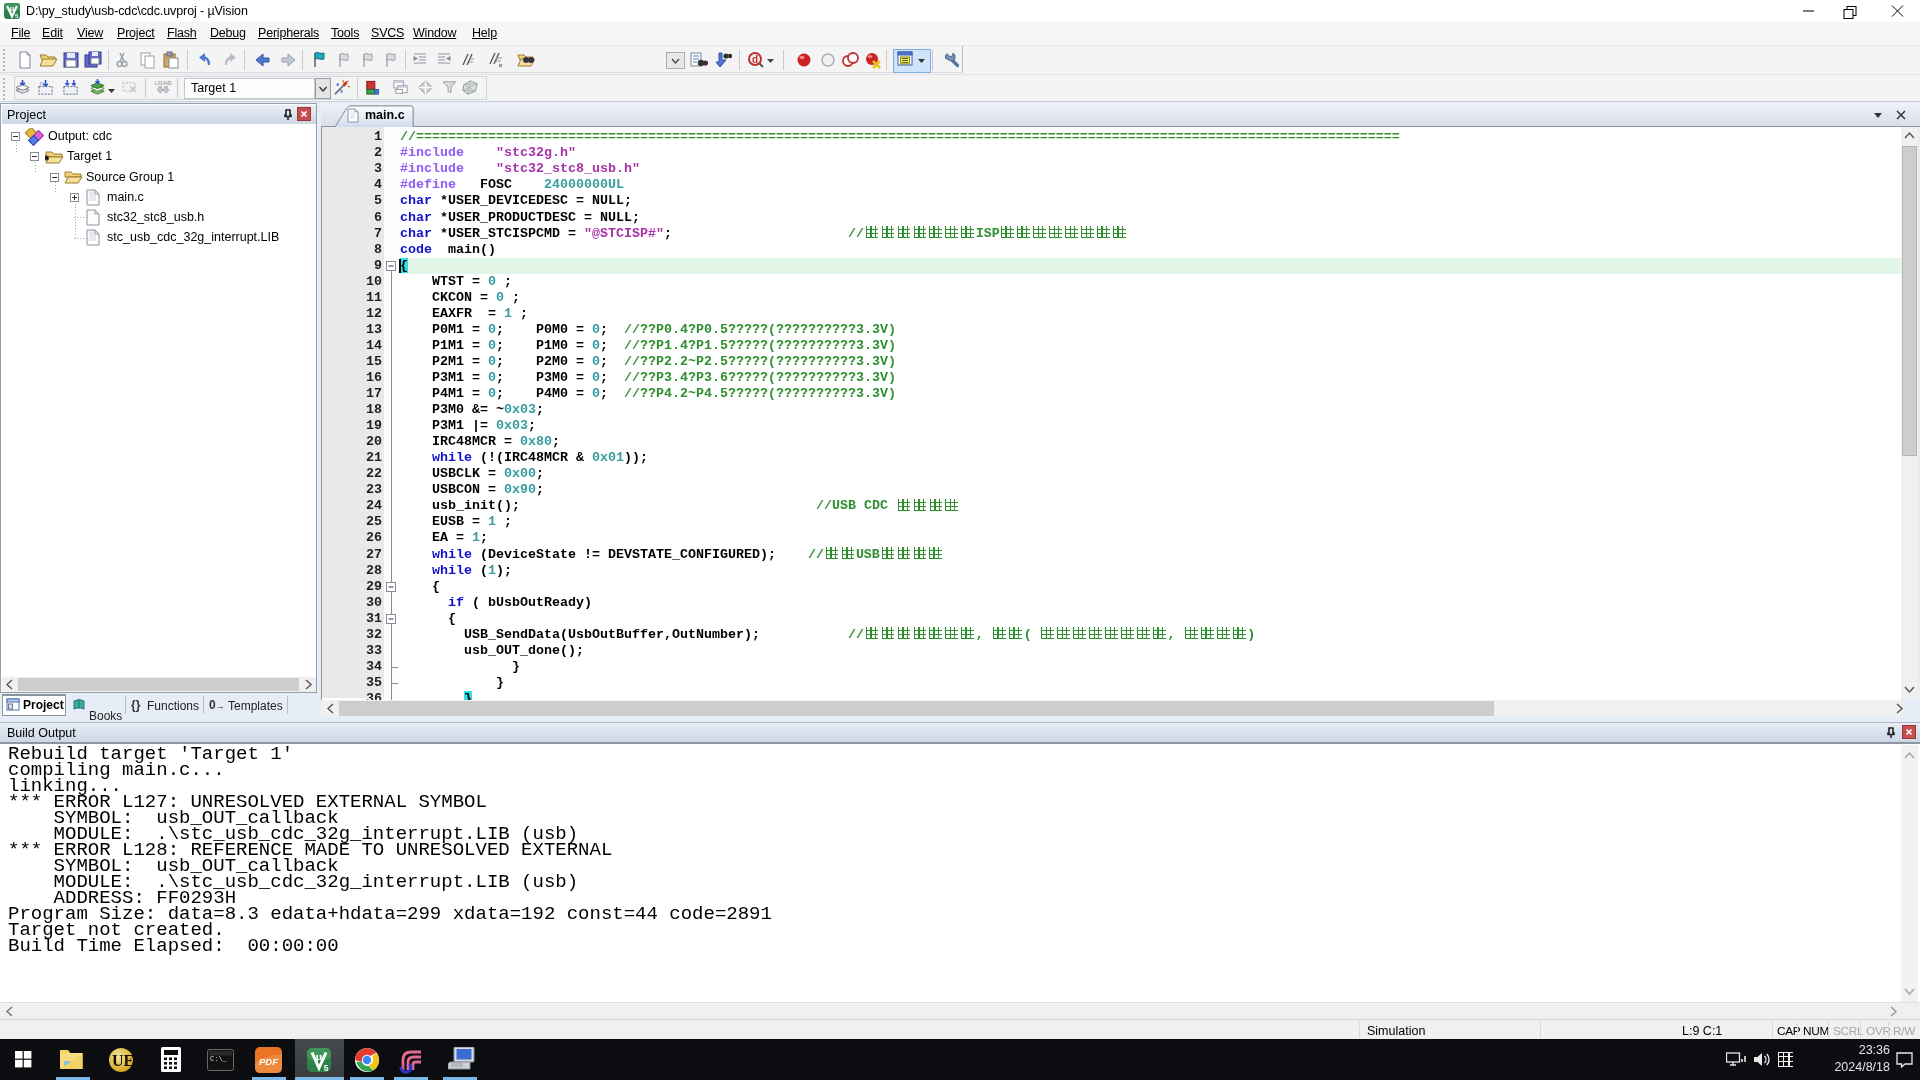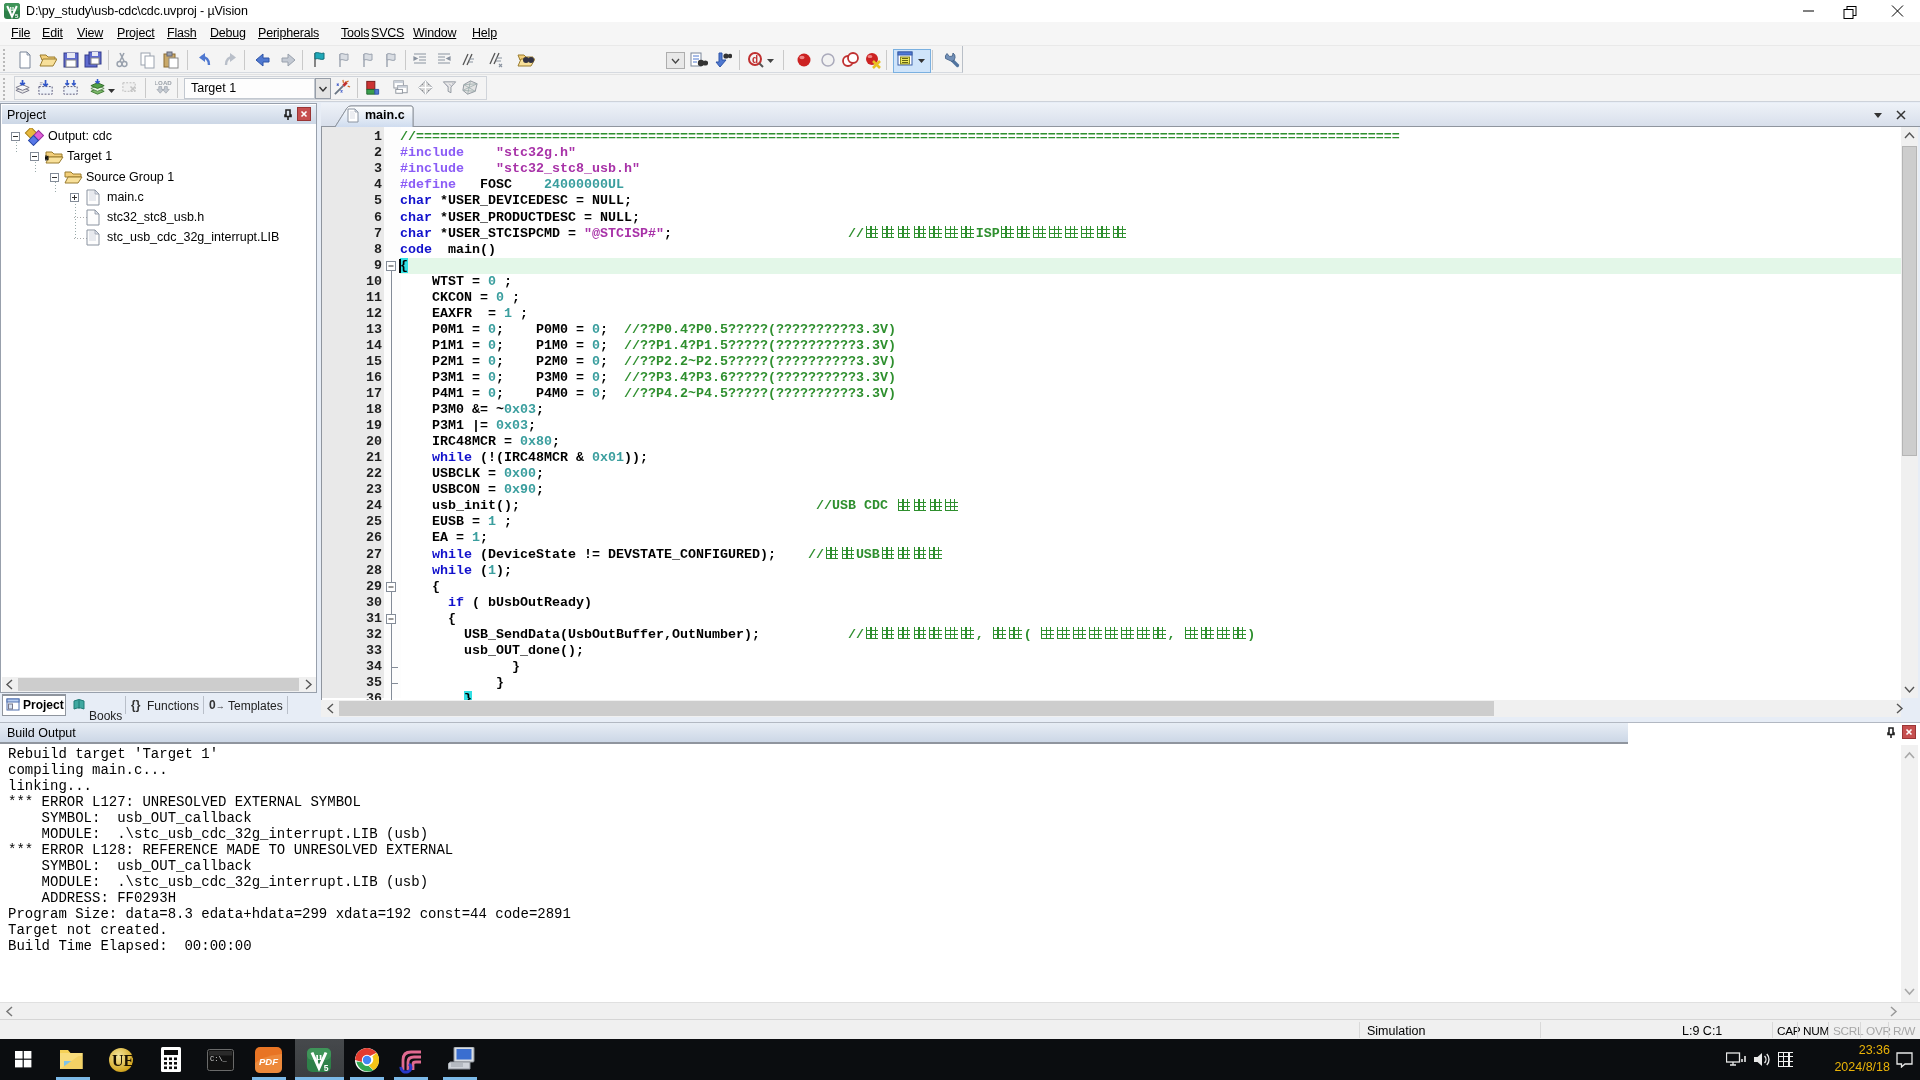--- a/index.html
+++ b/index.html
@@ -42,33 +42,33 @@
   repeating-linear-gradient(90deg,currentColor 0 1.3px,transparent 1.3px 4.5px),
   repeating-linear-gradient(0deg,currentColor 0 1.3px,transparent 1.3px 4px);}
 span.fw{display:inline-block;width:16px;}
 #curline{left:78px;top:130.7px;width:1502px;height:16px;background:#e3f7e8;}
 #cursor{left:77px;top:131.5px;width:2px;height:14px;background:#000;}
 #edvscroll{left:1901px;top:127px;width:17px;height:571px;background:#f0f0f0;}
 #edhscroll{left:321px;top:700px;width:1580px;height:17px;background:#f0f0f0;}
 .sthumb{position:absolute;background:#cdcdcd;}
 
 #bo{left:0;top:722px;width:1920px;height:297px;background:#fff;border-top:1px solid #b2b8c2;}
-#bohdr{left:0;top:0;width:1628px;height:21px;background:linear-gradient(#e7edf5,#ccd7e6);border-bottom:2px solid #8f959e;}
+#bohdr{left:0;top:0;width:1920px;height:21px;background:linear-gradient(#e7edf5,#ccd7e6);border-bottom:2px solid #8f959e;}
 #bohscroll{left:0;top:279px;width:1920px;height:17px;background:#f0f0f0;border-top:1px solid #e0e0e0;}
 
 #statusbar{left:0;top:1019px;width:1920px;height:20px;background:#f0f0f0;border-top:1px solid #d5d5d5;}
 .sbtext{position:absolute;top:3.5px;font-size:12.5px;color:#000;}
 .sbsmall{font-size:11.8px;letter-spacing:-0.3px;}
 .sbgray{color:#a6a6a6;}
 .sbsep{position:absolute;top:2px;width:1px;height:16px;background:#d9d9d9;}
 
 #taskbar{left:0;top:1039px;width:1920px;height:41px;background:#0b0d10;}
 .tbicon{position:absolute;top:0;height:41px;}
 .ul{position:absolute;top:38px;height:3px;background:#7cb9e8;}
-#clock{position:absolute;right:30px;top:3px;color:#eab308;font-size:12.5px;text-align:right;line-height:17px;}
+#clock{position:absolute;right:30px;top:3px;color:#e5e5e5;font-size:12.5px;text-align:right;line-height:17px;}
 </style></head><body>
 <div id="app">
 
 <div class="abs" id="titlebar">
 <svg class="abs" style="left:4px;top:3px" width="16" height="16" viewBox="0 0 16 16">
 <rect x="0" y="0" width="16" height="16" rx="3" fill="#2e8049"></rect>
 <rect x="0" y="0" width="16" height="8" rx="3" fill="#3f9459"></rect>
 <path d="M3.2 3 L8 13.5 L12.8 3" fill="none" stroke="#fff" stroke-width="2"></path>
 <text x="8" y="8" font-size="7.5" font-weight="bold" fill="#fff" text-anchor="middle" font-family="Liberation Serif">µ</text>
 <text x="12.6" y="15" font-size="6" font-weight="bold" fill="#fff" text-anchor="middle" font-family="Liberation Sans">5</text>
@@ -83,21 +83,21 @@
 </svg>
 </div>
 <div class="abs" id="menubar">
 <span class="menuitem" style="left:11px">File</span>
 <span class="menuitem" style="left:42px">Edit</span>
 <span class="menuitem" style="left:77px">View</span>
 <span class="menuitem" style="left:117px">Project</span>
 <span class="menuitem" style="left:167px">Flash</span>
 <span class="menuitem" style="left:210px">Debug</span>
 <span class="menuitem" style="left:258px">Peripherals</span>
-<span class="menuitem" style="left:341px">Tools</span>
+<span class="menuitem" style="left:331px">Tools</span>
 <span class="menuitem" style="left:371px">SVCS</span>
 <span class="menuitem" style="left:413px">Window</span>
 <span class="menuitem" style="left:472px">Help</span>
 </div>
 <div class="abs" id="tb1">
 <div class="abs" style="left:0;top:0;width:963px;height:27px;border-right:1px solid #b9bfc7;border-bottom:1px solid #d6dae0;"></div>
 <div class="grip"></div>
 <svg class="ticon" style="left:16px;top:5px" width="18" height="18" viewBox="0 0 18 18">
         <path d="M4 1 h7 l3 3 v13 h-10 z" fill="#fff" stroke="#7a8699" stroke-width="1"></path>
         <path d="M11 1 l3 3 h-3 z" fill="#dfe5ee" stroke="#7a8699" stroke-width="0.8"></path>
@@ -564,21 +564,21 @@
 <div class="abs" id="bohdr">
 <div class="abs" style="left:7px;top:2.5px;font-size:12.5px;color:#000;">Build Output</div>
 <svg class="abs" style="left:1884px;top:3px" width="14" height="14">
           <path d="M5 2 h4 v5 h1 v1.5 H4 V7 h1 z M7 8.5 v3.5" stroke="#222" stroke-width="1.6" fill="none"></path>
         </svg>
 <div class="abs" style="left:1902px;top:2px;width:14px;height:14px;background:#c64f4f;border:1px solid #9a3535;"></div>
 <svg class="abs" style="left:1902px;top:2px" width="14" height="14">
           <path d="M4.5 4.5 l5 5 M9.5 4.5 l-5 5" stroke="#fff" stroke-width="1.6"></path>
         </svg>
 </div>
-<pre class="abs" style="left:8px;top:23px;font-size:14px;line-height:16px;color:#000;">Rebuild target 'Target 1'
+<pre class="abs" style="left:8px;top:23px;font-size:19px;line-height:16px;color:#000;">Rebuild target 'Target 1'
 compiling main.c...
 linking...
 *** ERROR L127: UNRESOLVED EXTERNAL SYMBOL
     SYMBOL:  usb_OUT_callback
     MODULE:  .\stc_usb_cdc_32g_interrupt.LIB (usb)
 *** ERROR L128: REFERENCE MADE TO UNRESOLVED EXTERNAL
     SYMBOL:  usb_OUT_callback
     MODULE:  .\stc_usb_cdc_32g_interrupt.LIB (usb)
     ADDRESS: FF0293H
 Program Size: data=8.3 edata+hdata=299 xdata=192 const=44 code=2891

